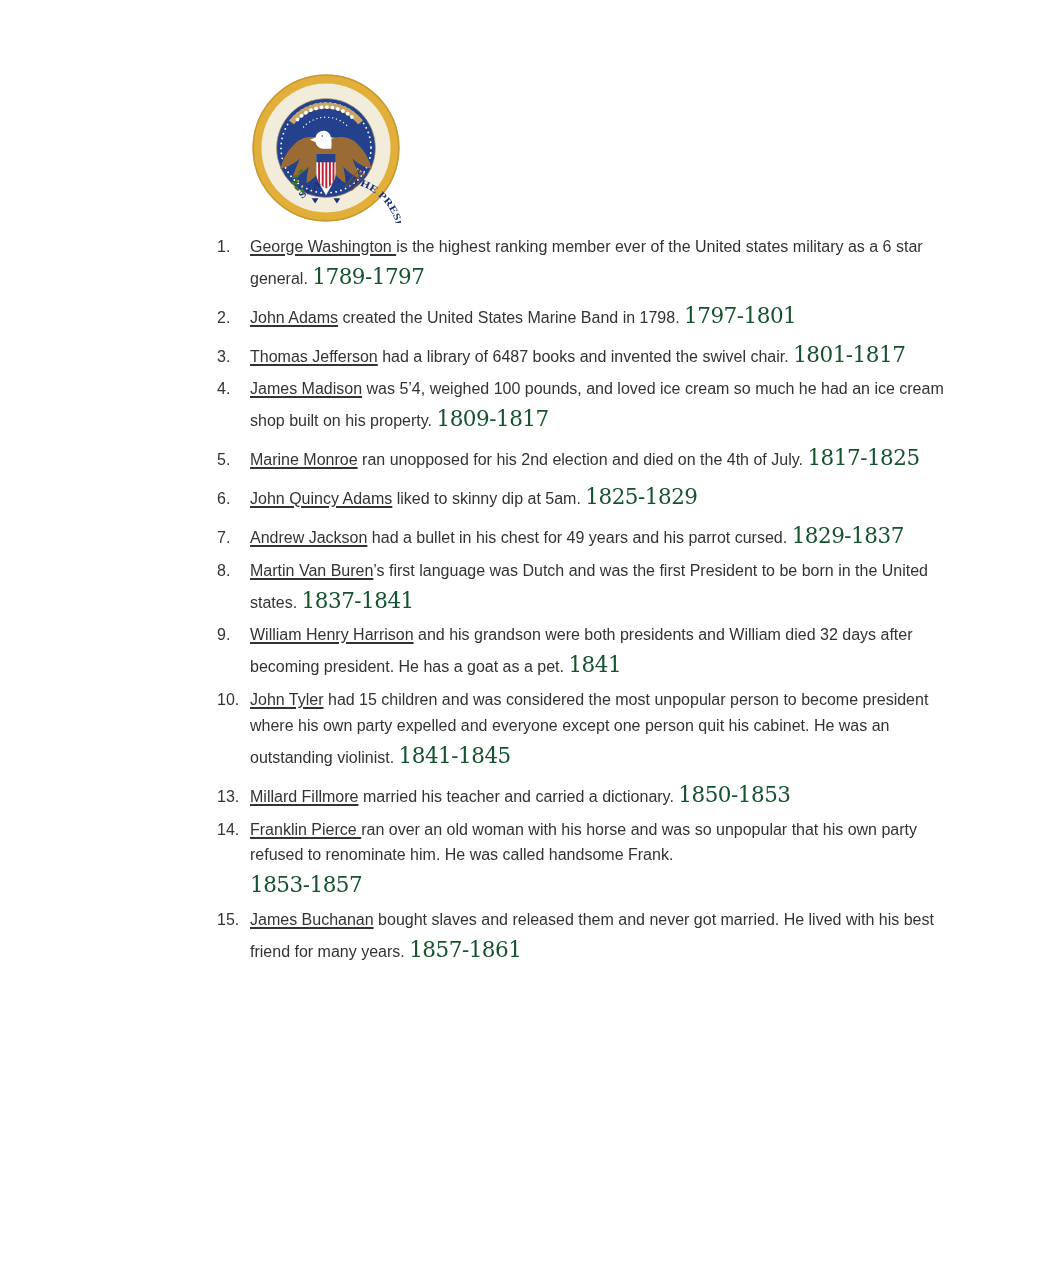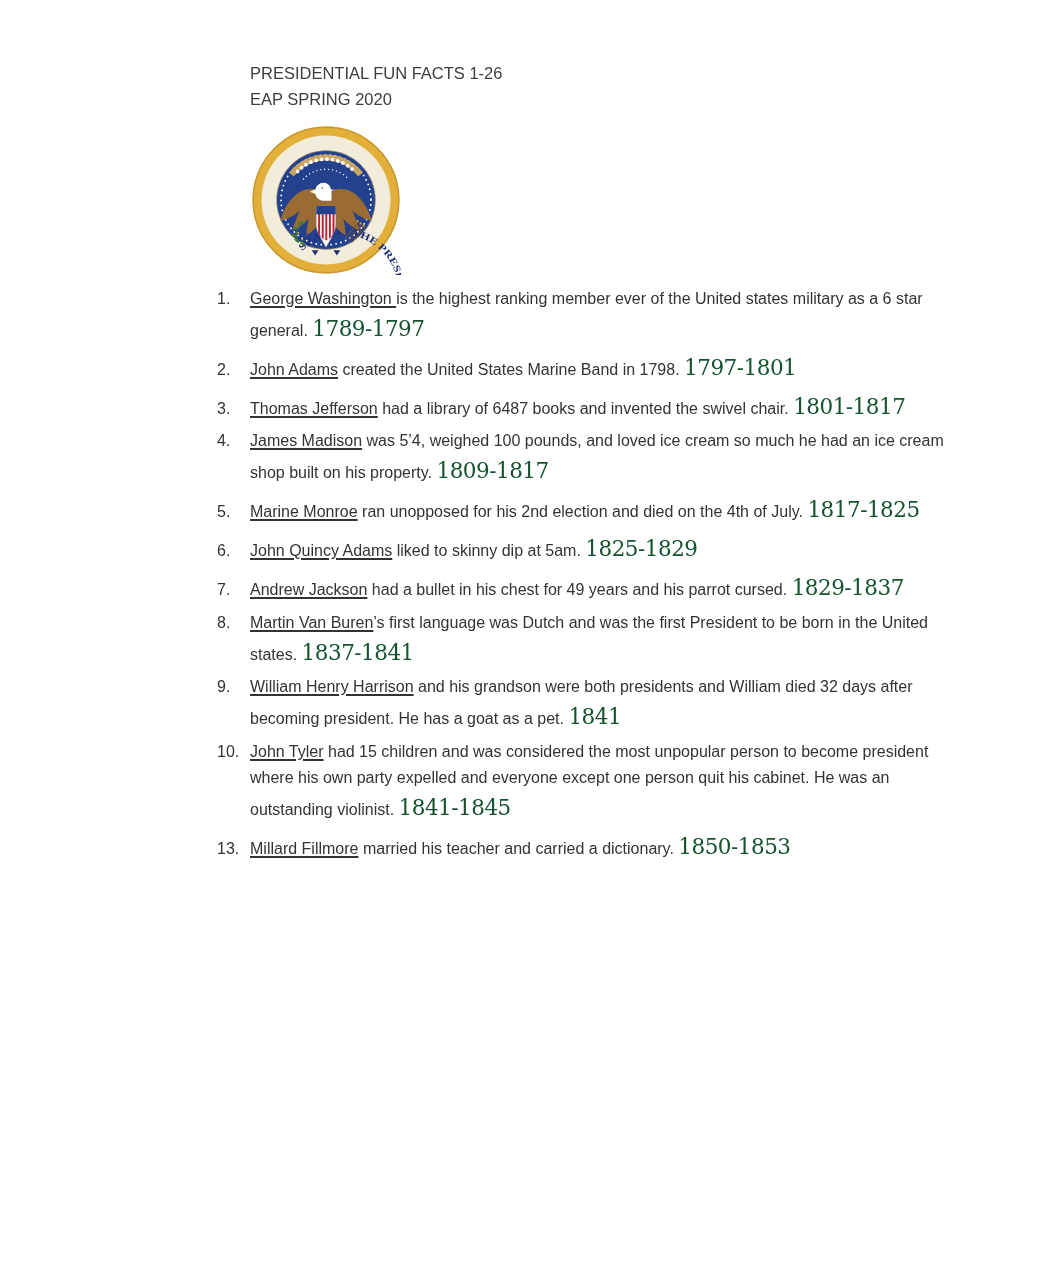--- a/index.html
+++ b/index.html
@@ -19,24 +19,20 @@
   .body{flex:0 0 694px;font-size:16px;line-height:1.62;color:#333333;}
   .pname{font-weight:normal;text-decoration:underline;
          text-decoration-thickness:1.8px;text-underline-offset:2px;}
   .year{font-family:"DejaVu Serif",serif;font-size:21.5px;color:#14532d;letter-spacing:-0.5px;}
 </style>
 </head>
 <body>
 
 <div class="doc">
 
-  <div class="doc-title">
-    <div>PRESIDENTIAL FUN FACTS 1-26</div>
-    <div>EAP SPRING 2020</div>
-  </div>
 
   <div class="seal-wrap">
     <svg viewBox="0 0 200 200" xmlns="http://www.w3.org/2000/svg">
       <defs>
         <path id="ringPath" d="M68.3,168.2 A75,75 0 1,1 68.2,168.3"></path>
         <path id="bannerPath" d="M66,95.5 Q100,80.5 134,95.5"></path>
         <clipPath id="shieldClip">
           <path d="M87,108 H113 V133 C113,144 106,151 100,154 C94,151 87,144 87,133 Z"></path>
         </clipPath>
       </defs>
@@ -154,15 +150,23 @@
         <span class="body"><span class="pname">William Henry Harrison</span><span> and his grandson were both presidents and William died 32 days after becoming president. He has a goat as a pet.</span> <span class="year">1841</span></span>
       </div>
       <div class="item">
         <span class="num">10.</span>
         <span class="body"><span class="pname">John Tyler</span><span> had 15 children and was considered the most unpopular person to become president where his own party expelled and everyone except one person quit his cabinet. He was an outstanding violinist.</span> <span class="year">1841-1845</span></span>
       </div>
       <div class="item">
         <span class="num">13.</span>
         <span class="body"><span class="pname">Millard Fillmore</span><span> married his teacher and carried a dictionary.</span> <span class="year">1850-1853</span></span>
       </div>
+      <div class="item">
+        <span class="num">14.</span>
+        <span class="body"><span class="pname">Franklin Pierce </span><span>ran over an old woman with his horse and was so unpopular that his own party refused to renominate him. He was called handsome Frank.</span><br><span class="year">1853-1857</span></span>
+      </div>
+      <div class="item">
+        <span class="num">15.</span>
+        <span class="body"><span class="pname">James Buchanan</span><span> bought slaves and released them and never got married. He lived with his best friend for many years.</span> <span class="year">1857-1861</span></span>
+      </div>
     </div>
 
 </div>
 
 </body></html>

